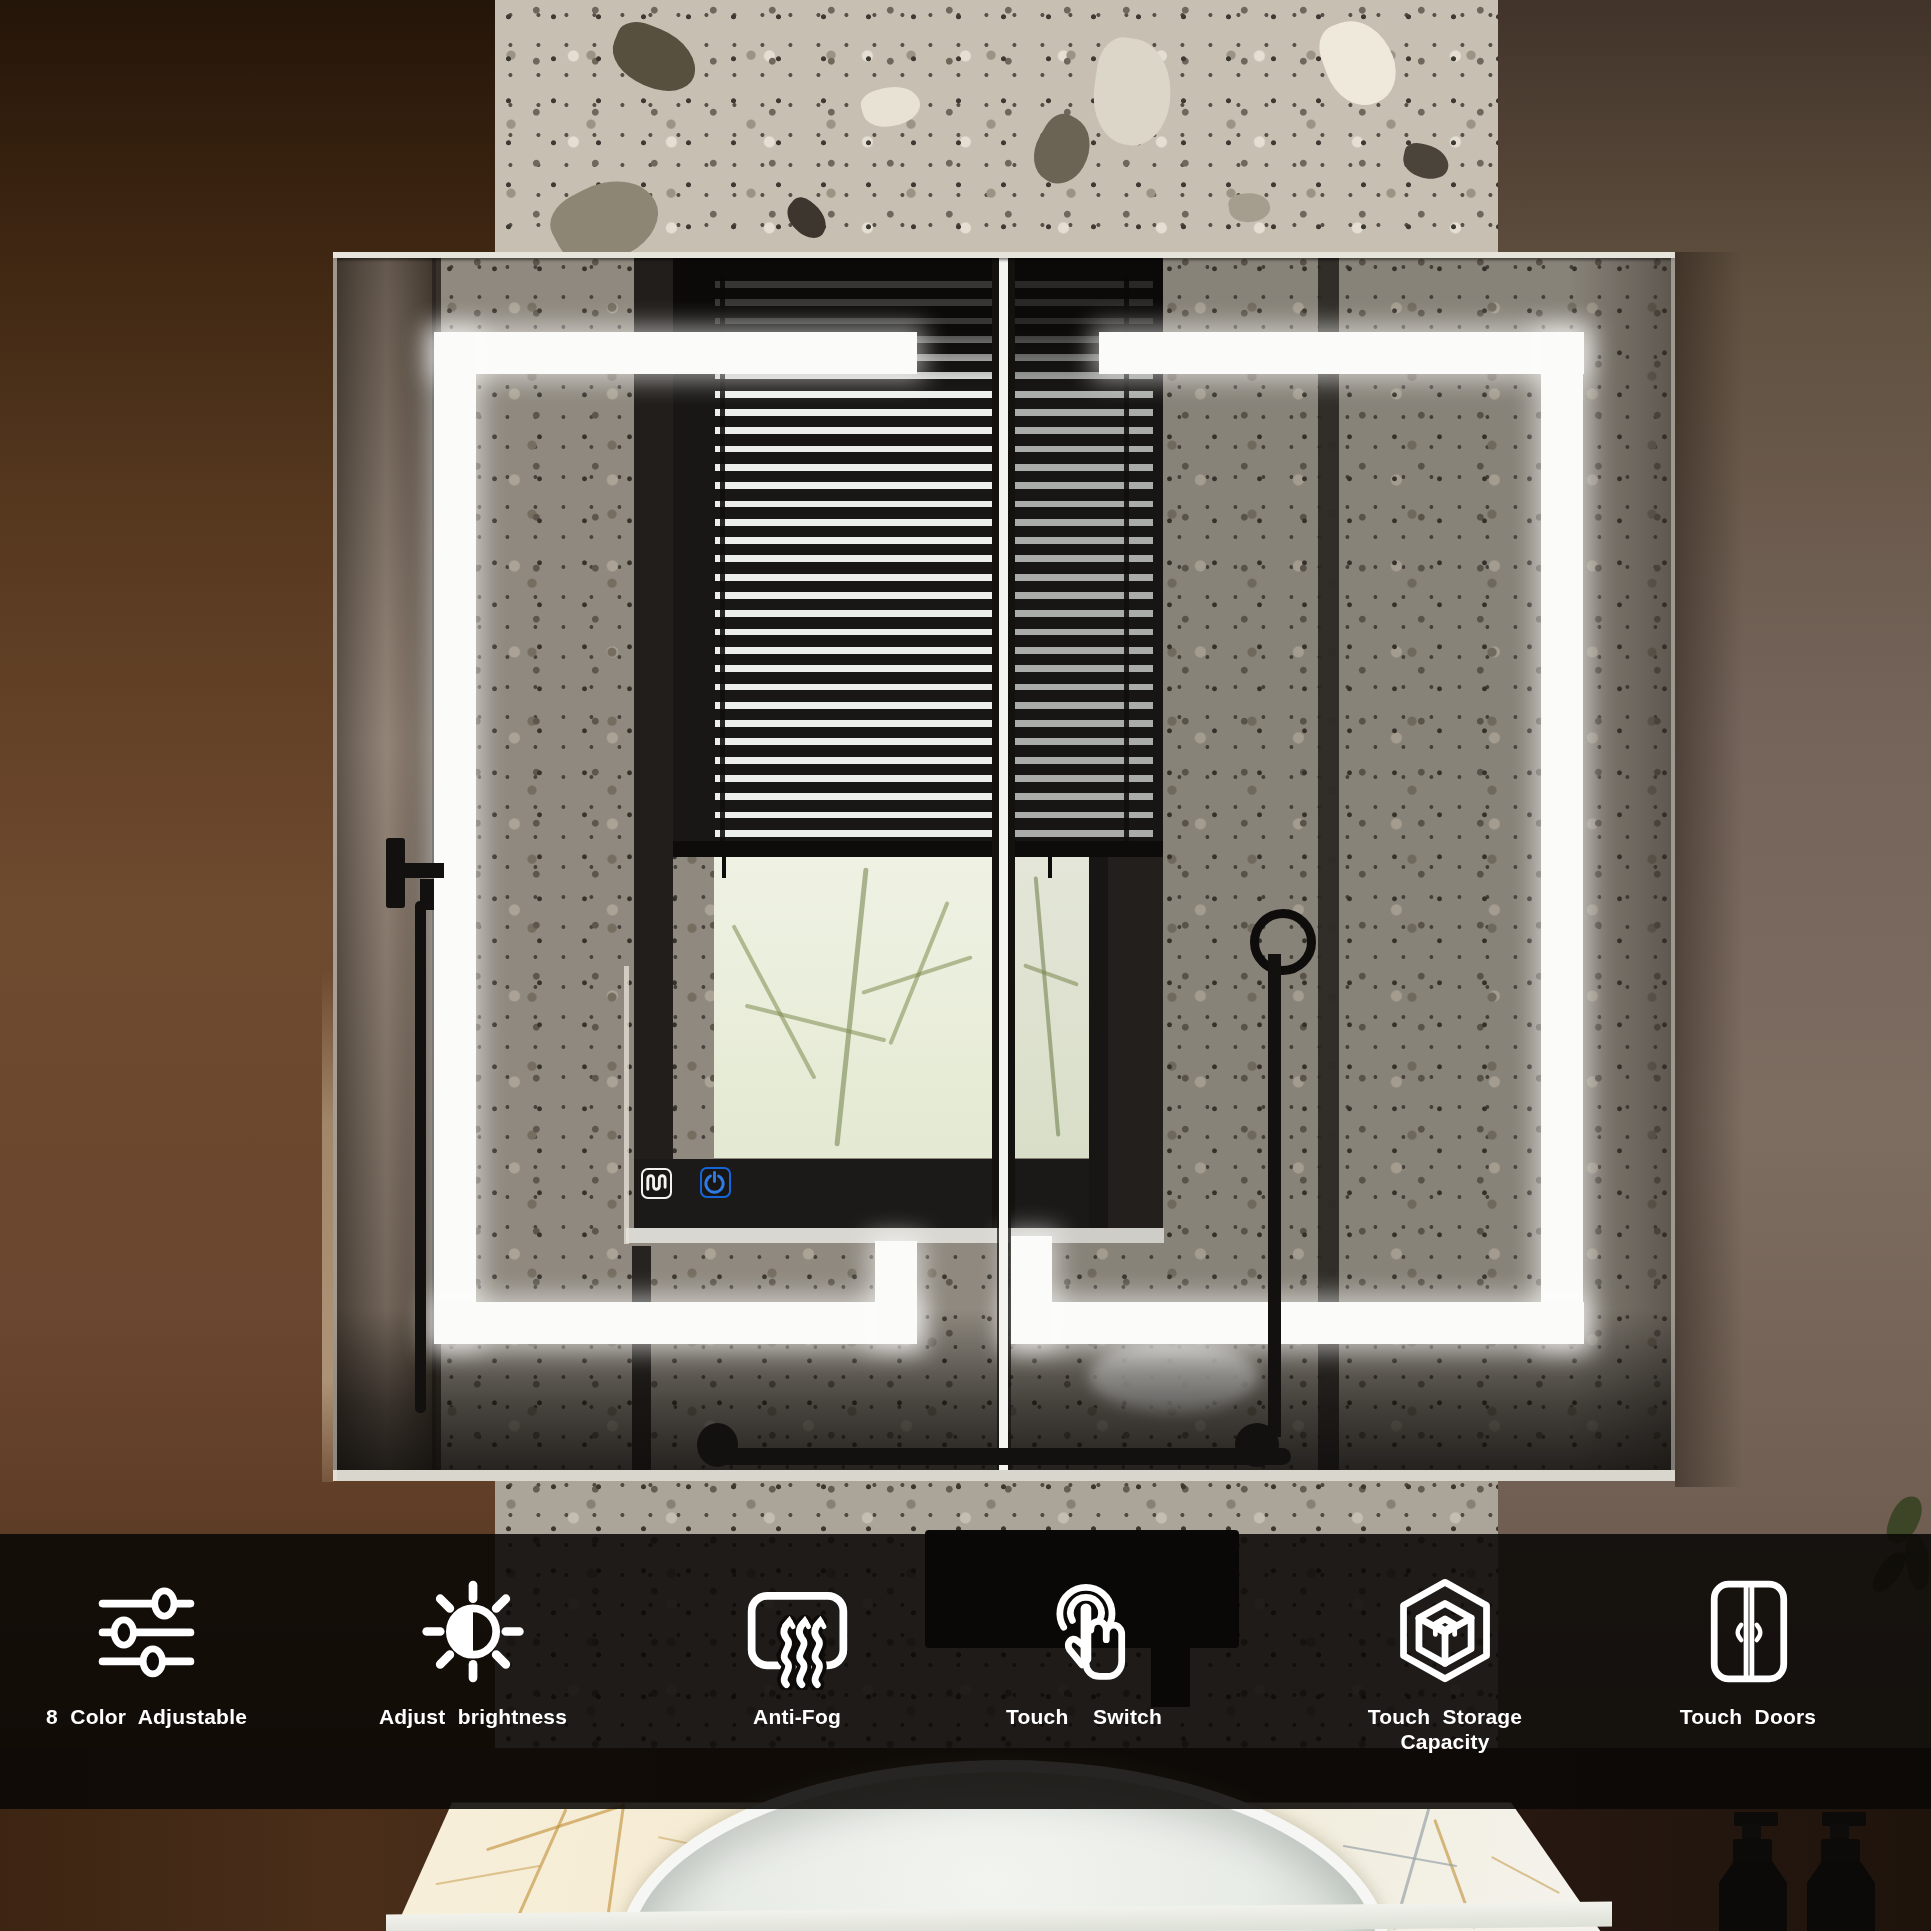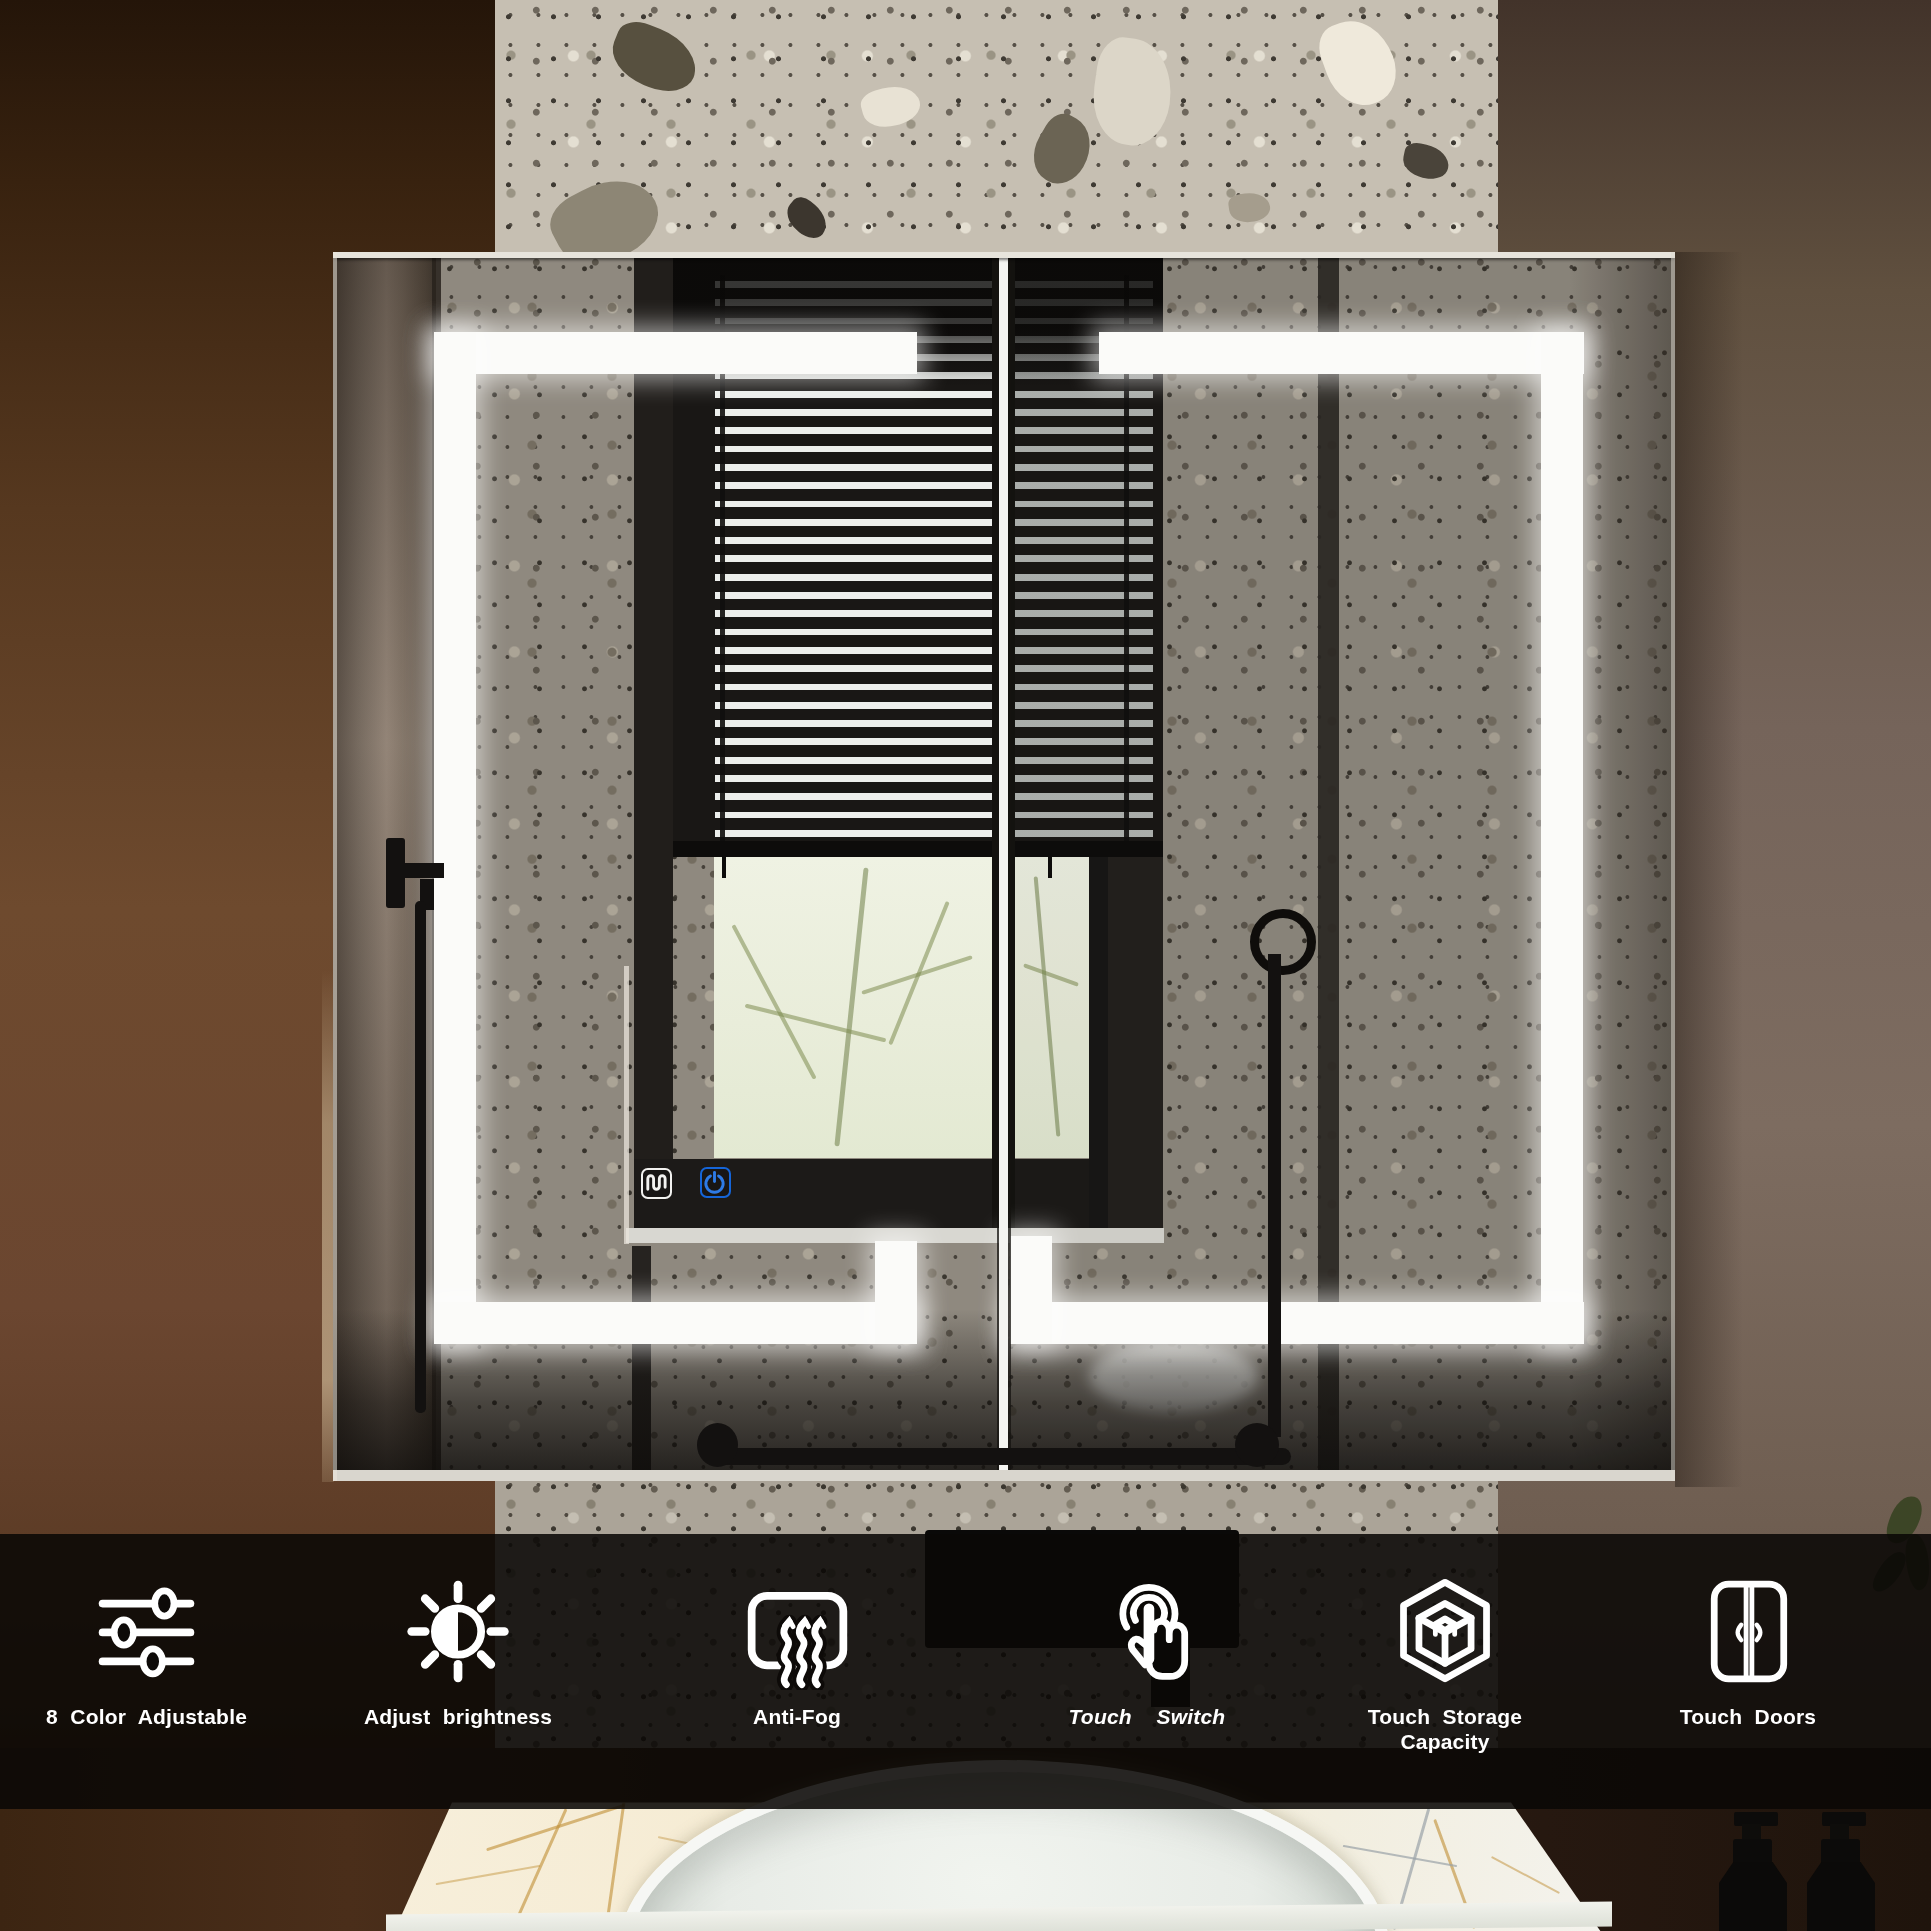--- a/index.html
+++ b/index.html
@@ -278,21 +278,21 @@
         <path d="M12 58 H103"></path>
         <path d="M12 88 H103"></path>
     </g>
     <ellipse cx="76" cy="28" rx="10" ry="13" fill="#0d0a08" stroke="#fff" stroke-width="7"></ellipse>
     <ellipse cx="34" cy="58" rx="10" ry="13" fill="#0d0a08" stroke="#fff" stroke-width="7"></ellipse>
     <ellipse cx="64" cy="88" rx="10" ry="13" fill="#0d0a08" stroke="#fff" stroke-width="7"></ellipse>
   </svg>
   <div class="feature-label">8 Color Adjustable</div>
 </div>
 
-<div class="feature" style="left:323px;">
+<div class="feature" style="left:338px;">
   <svg width="111" height="116" viewBox="0 0 115 115">
     <circle cx="57" cy="57" r="24" fill="none" stroke="#fff" stroke-width="8"></circle>
     <path d="M57 33 A24 24 0 0 0 57 81 Z" fill="#fff"></path>
     <g stroke="#fff" stroke-width="9" stroke-linecap="round">
       <path d="M91 57 H105"></path>
         <path d="M81 81 L91 91"></path>
         <path d="M57 91 V105"></path>
         <path d="M33 81 L23 91"></path>
       <path d="M23 57 H9"></path>
         <path d="M33 33 L23 23"></path>
@@ -317,21 +317,21 @@
       <path d="M78 112 C70 104 86 96 78 88 C70 80 86 72 78 64 C73 58 76 52 81 47"></path>
       <path d="M44 51 l5 -6 l4 7" stroke-width="5"></path>
       <path d="M60 51 l5 -6 l4 7" stroke-width="5"></path>
       <path d="M76 51 l5 -6 l4 7" stroke-width="5"></path>
     </g>
   </svg>
 
   <div class="feature-label">Anti-Fog</div>
 </div>
 
-<div class="feature" style="left:1012px;font-style:italic;">
+<div class="feature" style="left:949px;">
   <svg width="116" height="116" viewBox="0 0 120 120">
     <g fill="none" stroke="#fff" stroke-linecap="round">
       <path d="M48 48 A16 16 0 1 1 76 48" stroke-width="7"></path>
       <path d="M39 55 A27 27 0 1 1 85 55" stroke-width="7"></path>
       <path d="M62 36 V88" stroke-width="11"></path>
       <path d="M62 84 v8 c0 8 6 14 14 14 h8 c9 0 15 -7 15 -16 V62 c0 -5 -4 -9 -8 -9 c-5 0 -8 4 -8 9 v6 v-10 c0 -5 -4 -9 -8 -9 c-5 0 -8 4 -8 9" stroke-width="7" stroke-linejoin="round"></path>
       <path d="M62 76 l-9 -7 c-6 -5 -12 3 -8 9 l13 16" stroke-width="7"></path>
     </g>
   </svg>
   <div class="feature-label">Touch  Switch</div>

